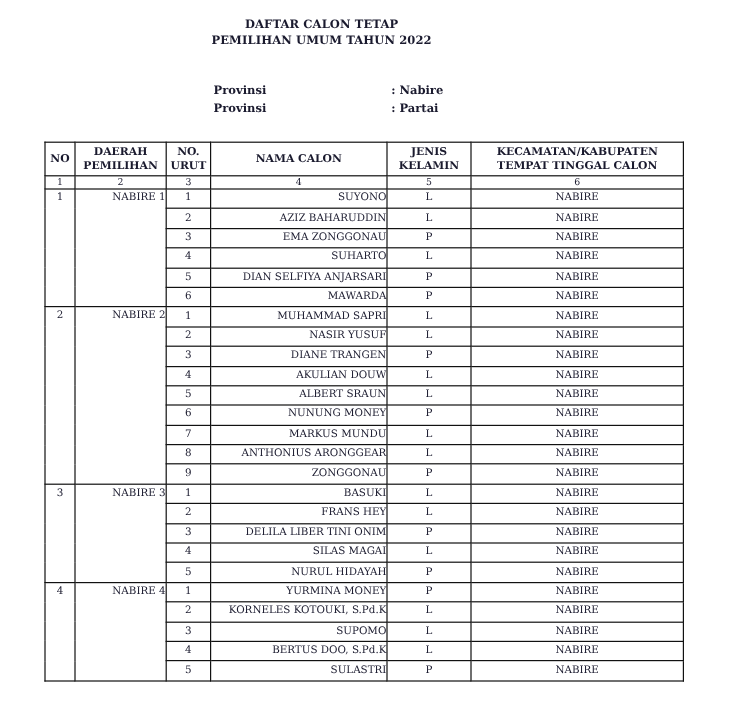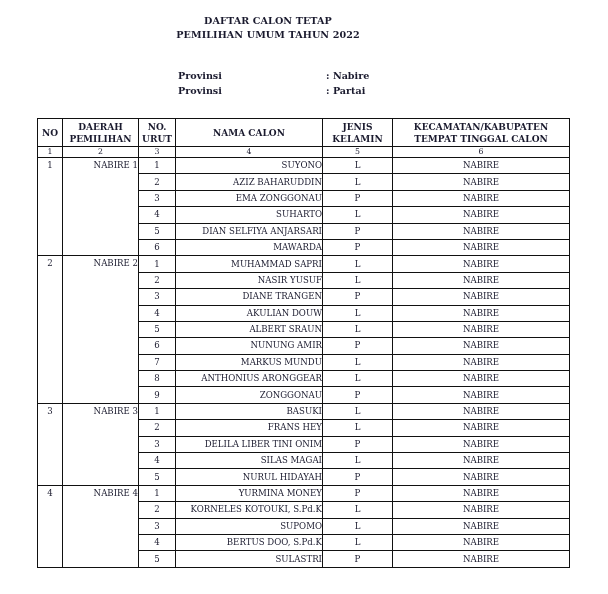--- a/index.html
+++ b/index.html
@@ -131,21 +131,21 @@
         <td class="c">NABIRE</td>
       </tr>
       <tr>
         <td class="c">5</td>
         <td class="l">ALBERT SRAUN</td>
         <td class="c">L</td>
         <td class="c">NABIRE</td>
       </tr>
       <tr>
         <td class="c">6</td>
-        <td class="l">NUNUNG AMIR</td>
+        <td class="l">NUNUNG MONEY</td>
         <td class="c">P</td>
         <td class="c">NABIRE</td>
       </tr>
       <tr>
         <td class="c">7</td>
         <td class="l">MARKUS MUNDU</td>
         <td class="c">L</td>
         <td class="c">NABIRE</td>
       </tr>
       <tr>

